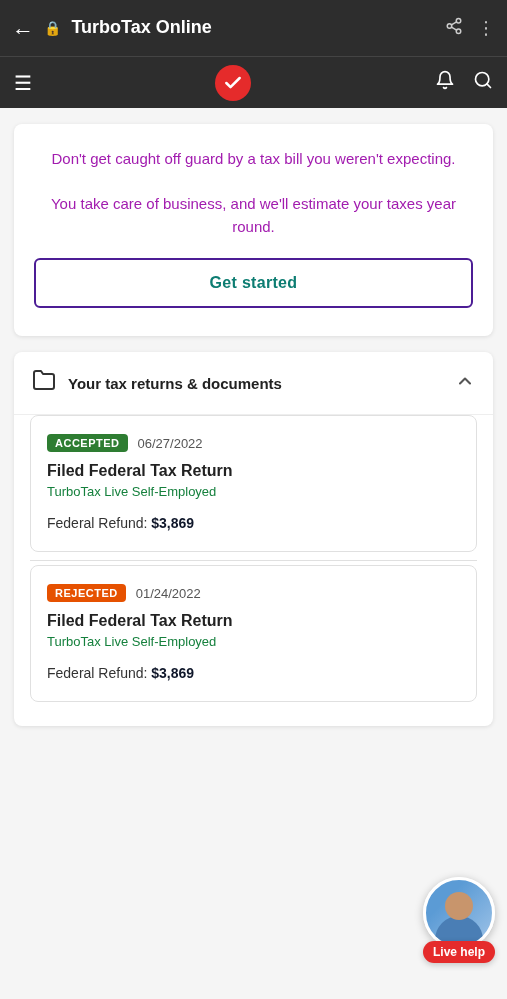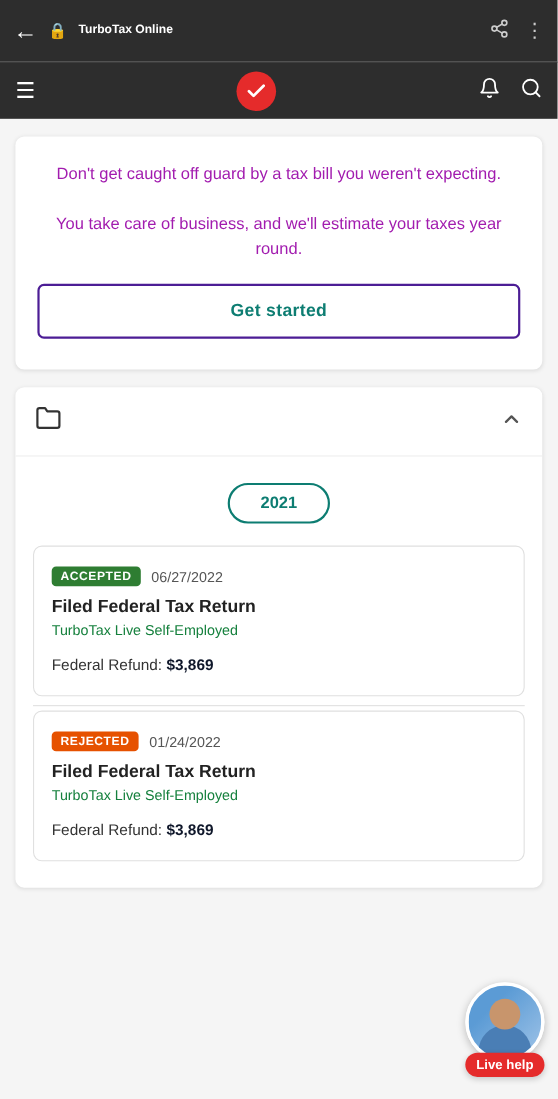--- a/index.html
+++ b/index.html
@@ -28,21 +28,21 @@
     }
     .browser-lock {
       color: #aaa;
       font-size: 14px;
     }
     .browser-title-block {
       flex: 1;
     }
     .browser-title {
       color: #fff;
-      font-size: 11px;
+      font-size: 18px;
       font-weight: 600;
       line-height: 1.2;
     }
     .browser-url {
       color: #aaa;
       font-size: 11px;
     }
     .browser-icons {
       display: flex;
       gap: 14px;
@@ -226,21 +226,21 @@
     }
     .card-divider {
       height: 1px;
       background: #e0e0e0;
       margin: 16px 0;
     }
 
     
     .live-help-container {
       position: fixed;
-      bottom: 20px;
+      bottom: 36px;
       right: 12px;
       display: flex;
       flex-direction: column;
       align-items: center;
       gap: 0;
     }
     .live-help-avatar {
       width: 72px;
       height: 72px;
       border-radius: 50%;
@@ -344,31 +344,29 @@
   </div>
 
   <div class="tax-section">
     <div class="tax-section-header">
       <div class="tax-section-header-left">
         <span class="folder-icon">
           <svg width="24" height="24" viewBox="0 0 24 24" fill="none" stroke="#333" stroke-width="2" stroke-linecap="round" stroke-linejoin="round">
             <path d="M22 19a2 2 0 0 1-2 2H4a2 2 0 0 1-2-2V5a2 2 0 0 1 2-2h5l2 3h9a2 2 0 0 1 2 2z"></path>
           </svg>
         </span>
+        <span class="section-title">Your tax returns &amp; documents</span>
       </div>
       <span class="chevron-up">
         <svg width="20" height="20" viewBox="0 0 24 24" fill="none" stroke="#555" stroke-width="2.5" stroke-linecap="round" stroke-linejoin="round">
           <polyline points="18 15 12 9 6 15"></polyline>
         </svg>
       </span>
     </div>
 
-    <div class="year-pill-container">
-      <div class="year-pill">2021</div>
-    </div>
 
     <div class="return-card">
       <div class="return-card-header">
         <span class="status-badge status-accepted">ACCEPTED</span>
         <span class="return-date">06/27/2022</span>
       </div>
       <div class="return-title">Filed Federal Tax Return</div>
       <div class="return-subtitle">TurboTax Live Self-Employed</div>
       <div class="return-refund">
         <span>Federal Refund:</span>

